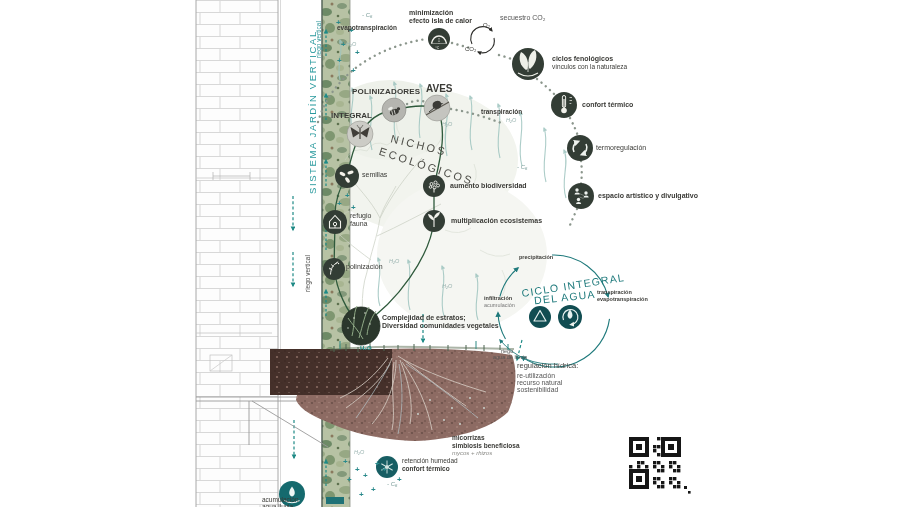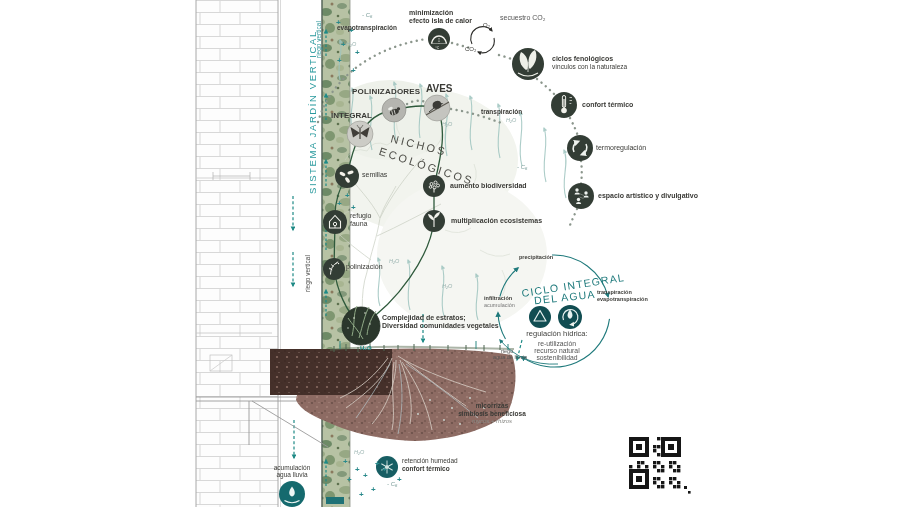--- a/index.html
+++ b/index.html
@@ -6,21 +6,21 @@
   .canvas{position:relative;width:900px;height:507px;background:#ffffff;overflow:hidden;
           font-family:"Liberation Sans",sans-serif;}
   .scene{position:absolute;left:0;top:0;z-index:1;}
   .lbl{position:absolute;white-space:nowrap;color:#3a3a36;line-height:1.18;z-index:3;}
   .b{font-weight:bold;}
   .it{font-style:italic;}
   .teal{color:#2a9396;}
   .wteal{color:#1f7a7c;}
   .gray{color:#8a8a86;}
   .vert{transform-origin:0 0;transform:rotate(-90deg);}
-  .ctr{text-align:center;}
+  .ctr{margin-top:32px;}
 </style>
 </head>
 <body>
 
 <div class="canvas">
 
 <svg class="scene" width="900" height="507" viewBox="0 0 900 507">
   <defs>
     <pattern id="brick" width="40" height="24" patternUnits="userSpaceOnUse">
       <rect width="40" height="24" fill="#fdfdfd"></rect>

